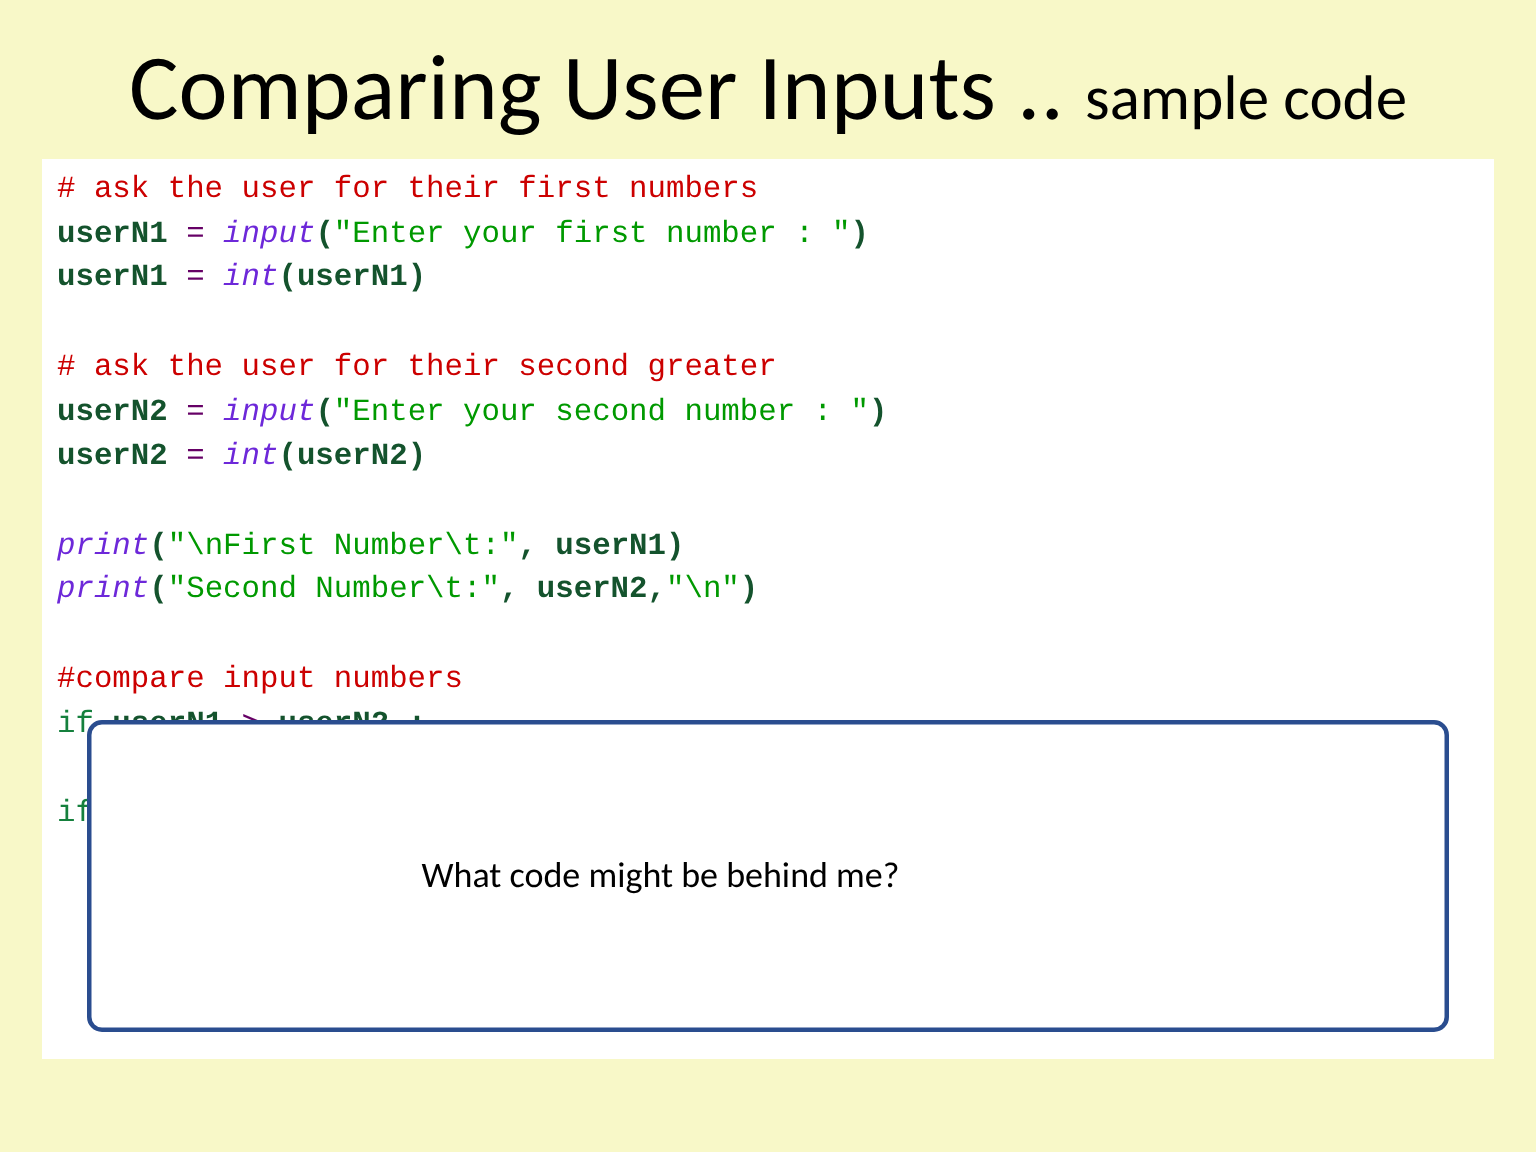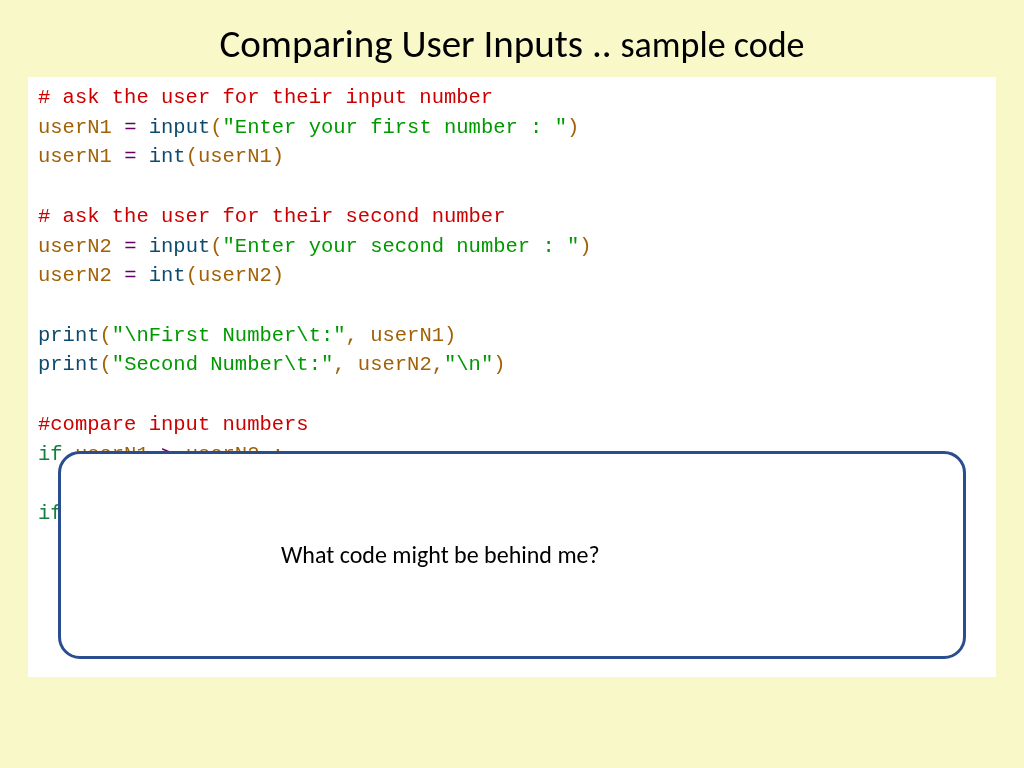--- a/index.html
+++ b/index.html
@@ -17,80 +17,80 @@
     position: relative;
     box-sizing: border-box;
   }
   .title {
     text-align: center;
     padding-top: 20px;
     padding-bottom: 10px;
     color: #000;
   }
   .title-main {
-    font-size: 39px;
+    font-size: 62px;
     font-weight: 400;
     text-align: center;
   }
   .title-sub {
-    font-size: 36px;
+    font-size: 42px;
     font-weight: 400;
   }
   .code-box {
     background: #ffffff;
     margin: 0 28px;
     padding: 6px 10px 60px 10px;
     font-family: "Courier New", monospace;
     font-size: 20.5px;
     line-height: 1.45;
     white-space: pre;
     height: 600px;
     box-sizing: border-box;
     position: relative;
   }
   .c  { color: #cc0000; }   
-  .k  { color: #a16207; }   
-  .func { color: #0c4a6e; } 
+  .k  { color: #14532d; font-weight: bold; }   
+  .func { color: #6d28d9; font-style: italic; } 
   .s  { color: #009900; }   
   .kw { color: #15803d; }   
   .op { color: #660066; }   
 
   .callout {
     position: absolute;
     left: 30px;
     right: 30px;
     bottom: 18px;
     background: #ffffff;
     border: 3px solid #2a4d8f;
-    border-radius: 22px;
+    border-radius: 10px;
     padding: 14px 20px;
     font-family: Calibri, Arial, sans-serif;
     font-size: 24px;
     color: #000;
     text-align: left;
     box-sizing: border-box;
   }
   .callout-inner {
     padding-left: 200px;
   }
 </style>
 </head>
 <body>
 
 <div class="slide">
 
   <div class="title">
     <span class="title-main">Comparing User Inputs .. </span><span class="title-sub">sample code</span>
   </div>
 
-  <div class="code-box"><span class="c"># ask the user for their input number</span>
+  <div class="code-box"><span class="c"># ask the user for their first numbers</span>
 <span class="k">userN1 </span><span class="op">= </span><span class="func">input</span><span class="k">(</span><span class="s">"Enter your first number : "</span><span class="k">)</span>
 <span class="k">userN1 </span><span class="op">= </span><span class="func">int</span><span class="k">(userN1)</span>
 
-<span class="c"># ask the user for their second number</span>
+<span class="c"># ask the user for their second greater</span>
 <span class="k">userN2 </span><span class="op">= </span><span class="func">input</span><span class="k">(</span><span class="s">"Enter your second number : "</span><span class="k">)</span>
 <span class="k">userN2 </span><span class="op">= </span><span class="func">int</span><span class="k">(userN2)</span>
 
 <span class="func">print</span><span class="k">(</span><span class="s">"\nFirst Number\t:"</span><span class="k">, userN1)</span>
 <span class="func">print</span><span class="k">(</span><span class="s">"Second Number\t:"</span><span class="k">, userN2,</span><span class="s">"\n"</span><span class="k">)</span>
 
 <span class="c">#compare input numbers</span>
 <span class="kw">if</span><span class="k"> userN1 </span><span class="op">&gt;</span><span class="k"> userN2 :</span>
 <span class="k">    </span><span class="func">print</span><span class="k">(</span><span class="s">"Your first number is greater than the second."</span><span class="k">)</span>
 <span class="kw">if</span><span class="k"> userN1 </span><span class="op">&lt;</span><span class="k"> userN2 :</span>

